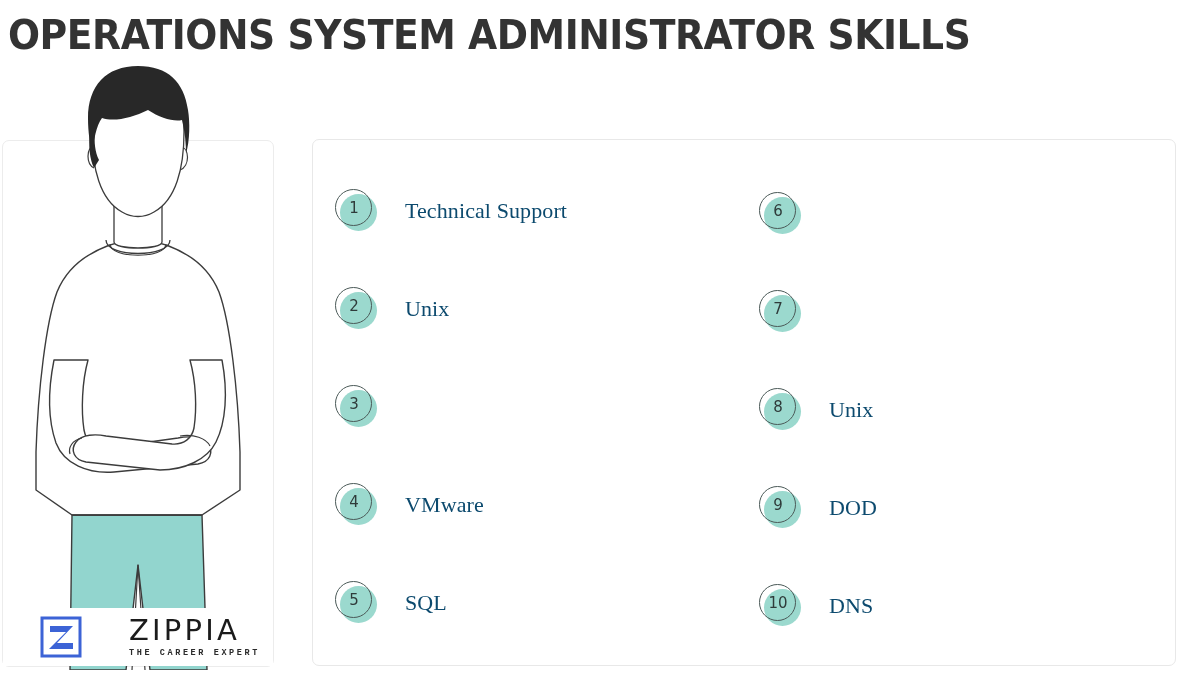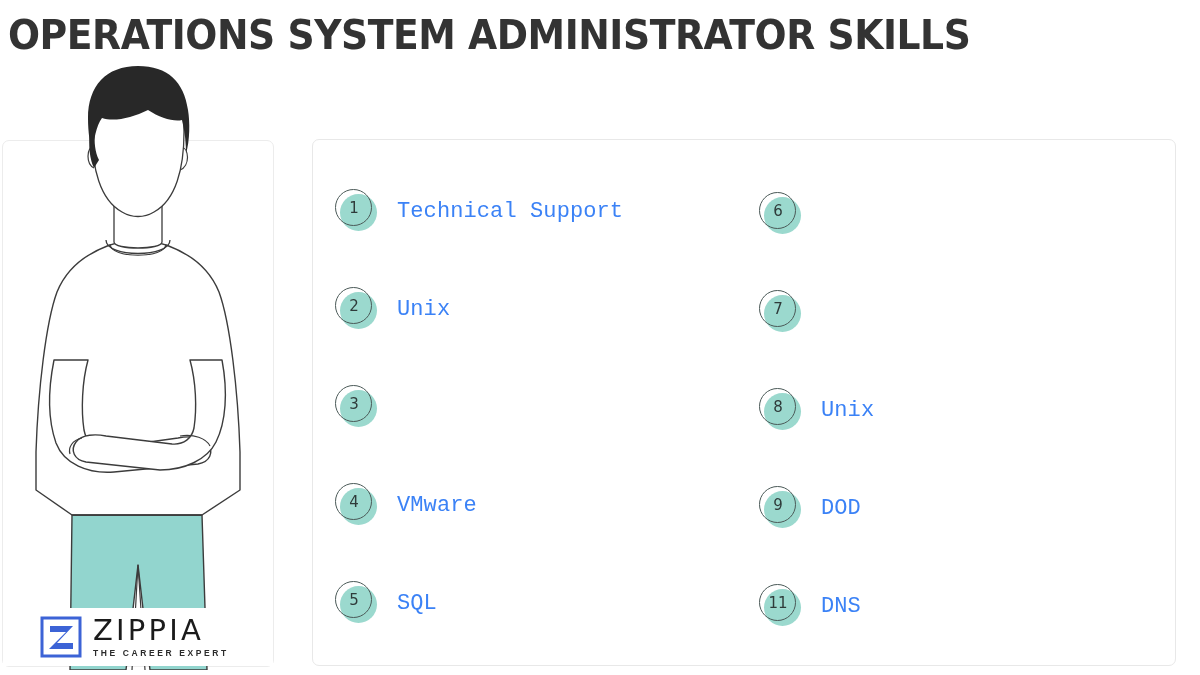--- a/index.html
+++ b/index.html
@@ -59,38 +59,39 @@
     position: absolute;
     left: 3px;
     top: 608px;
     width: 270px;
     height: 58px;
     background: #ffffff;
     display: flex;
     align-items: center;
     padding-left: 37px;
     box-sizing: border-box;
+    gap: 36px;
   }
   .logo-mark { width: 42px; height: 42px; flex: 0 0 auto; }
   .logo-text {
     margin-left: 11px;
     display: flex;
     flex-direction: column;
     justify-content: center;
   }
   .logo-word {
     font-family: "DejaVu Sans", "Liberation Sans", sans-serif;
     font-size: 29px;
     font-weight: 400;
     letter-spacing: 3.2px;
     color: #1b1b1b;
     line-height: 1;
   }
   .logo-tag {
-    font-family: Liberation Sans, sans-serif;
+    font-family: Liberation Mono, monospace;
     font-size: 8.5px;
     font-weight: 700;
     letter-spacing: 2.6px;
     color: #2b2b2b;
     margin-top: 4px;
     line-height: 1;
   }
 
   
   .skills-card {
@@ -171,25 +172,25 @@
     height: 38px;
     display: flex;
     align-items: center;
     justify-content: center;
     font-family: "DejaVu Sans", "Liberation Sans", sans-serif;
     font-size: 15px;
     font-weight: 400;
     color: #2f3b3a;
   }
   .skill-label {
-    margin-left: 18px;
-    font-family: Liberation Mono, monospace;
+    margin-left: 26px;
+    font-family: Liberation Serif, serif;
     font-size: 22px;
     font-weight: 400;
-    color: #3b82f6;
+    color: #0c4a6e;
     white-space: nowrap;
     letter-spacing: 0.1px;
   }
 </style>
 </head>
 <body>
 
 <div class="page-title">OPERATIONS SYSTEM ADMINISTRATOR SKILLS</div>
 
 <div class="person-card"></div>
@@ -348,20 +349,20 @@
           <span class="badge-fill"></span>
           <span class="badge-ring"></span>
           <span class="badge-num">9</span>
         </span>
         <span class="skill-label">DOD</span>
       </div>
       <div class="skill-item">
         <span class="skill-badge">
           <span class="badge-fill"></span>
           <span class="badge-ring"></span>
-          <span class="badge-num">11</span>
+          <span class="badge-num">10</span>
         </span>
         <span class="skill-label">DNS</span>
       </div>
     </div>
 
   </div>
 </div>
 
 </body></html>

